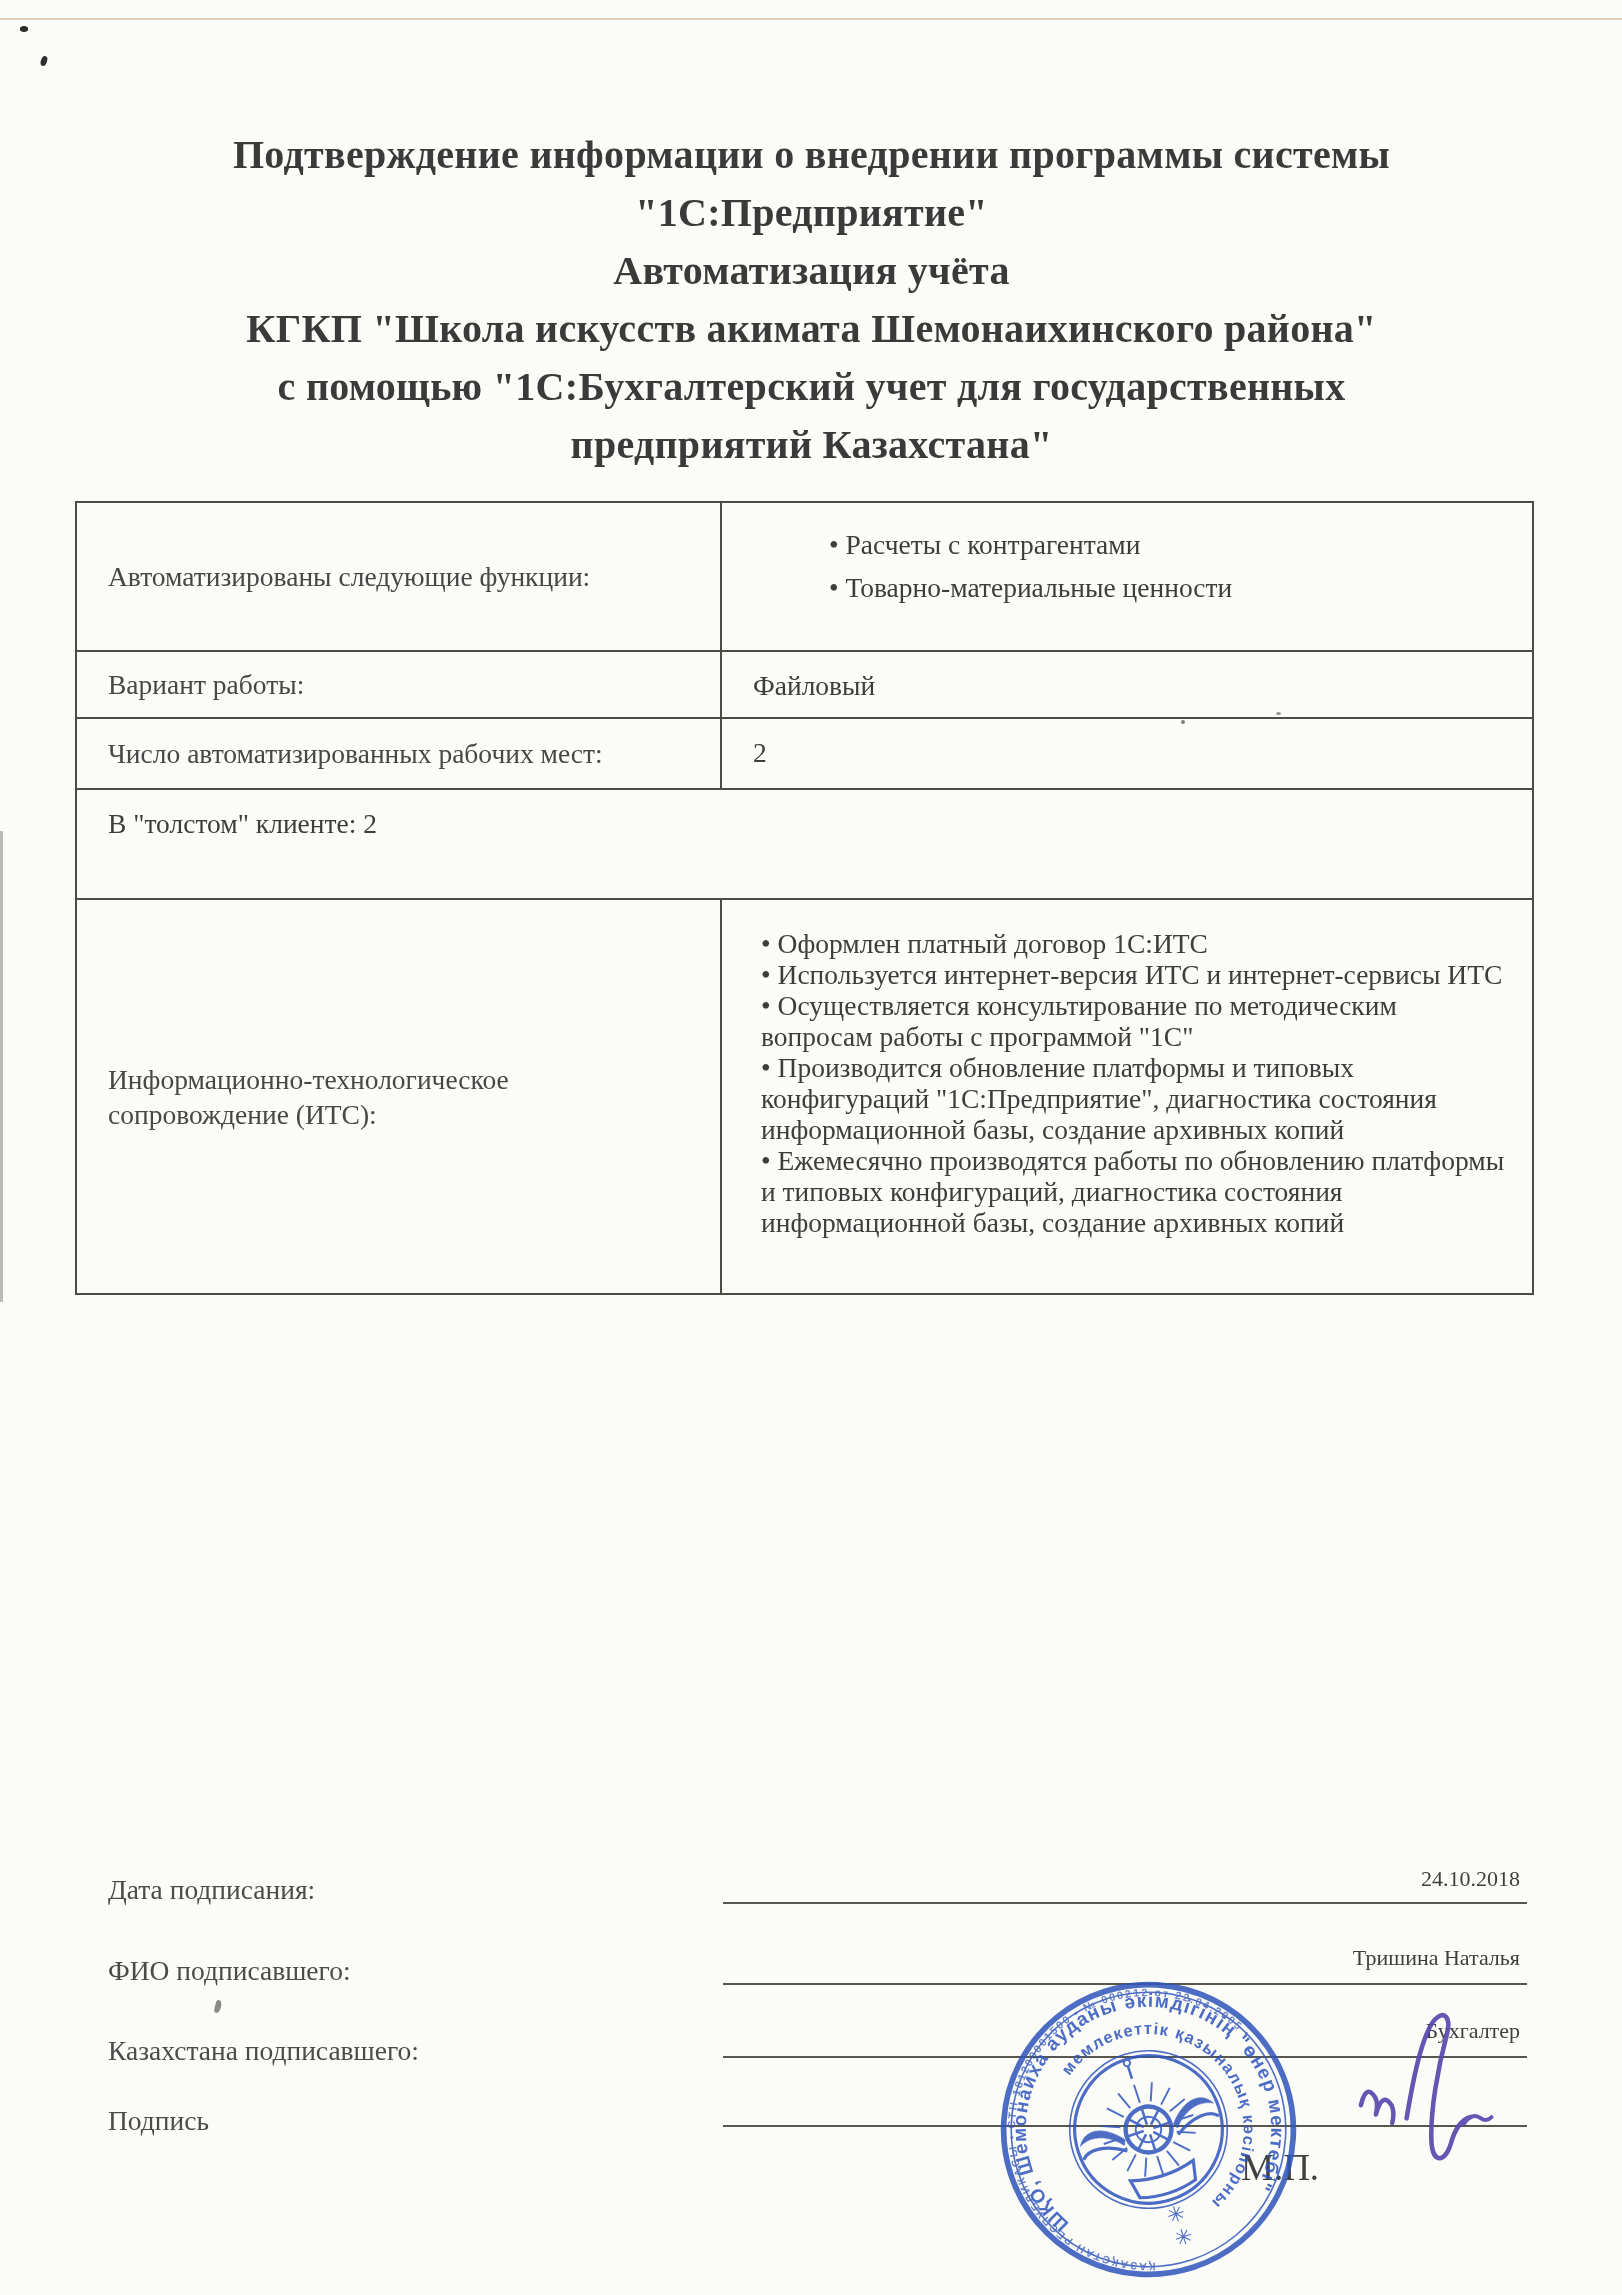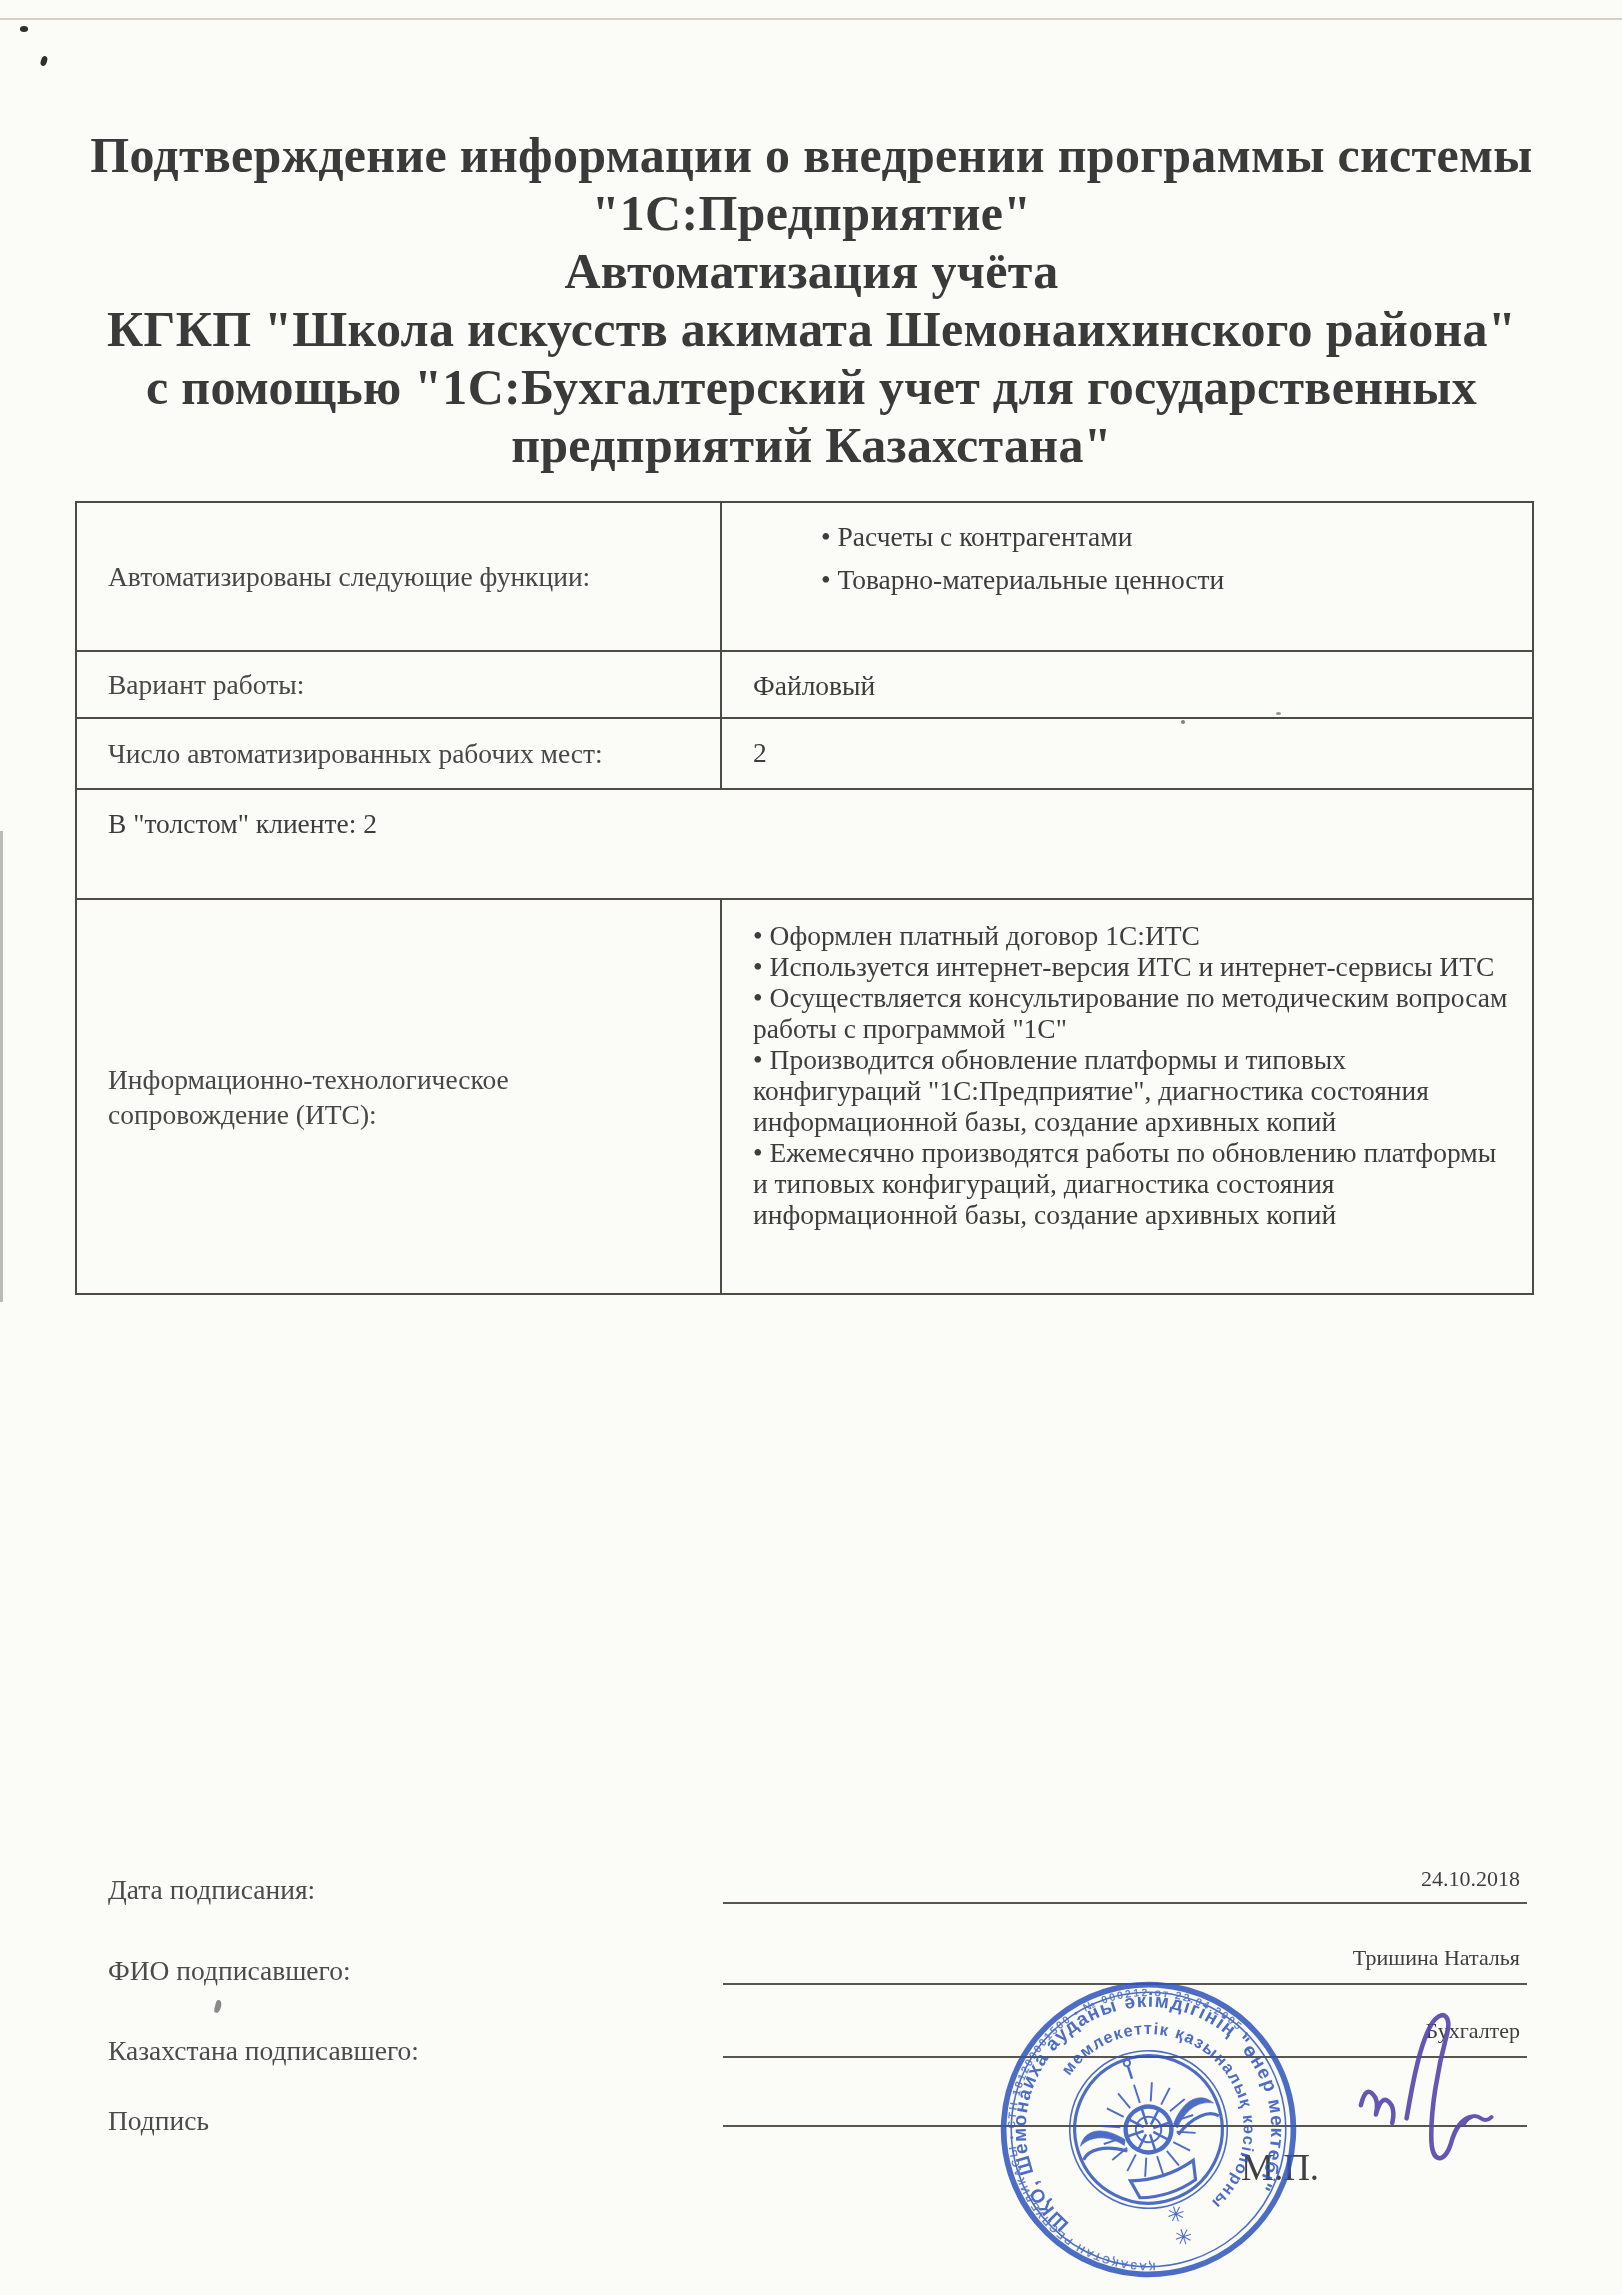--- a/index.html
+++ b/index.html
@@ -5,38 +5,38 @@
   html,body{margin:0;padding:0;background:#dcdcd8;}
   .page{
     position:relative;width:1623px;height:2295px;overflow:hidden;
     background:#fbfbf8;
     font-family:"Liberation Serif","DejaVu Serif",serif;
     color:#3c3c3c;
   }
   
   .title{
     position:absolute;left:59px;top:126px;width:1505px;
-    text-align:center;font-size:50px;line-height:58px;font-weight:600;
+    text-align:center;font-size:40px;line-height:58px;font-weight:600;
     color:#3a3a3a;letter-spacing:0.3px;
   }
   
   .doc-table{
     position:absolute;left:75px;top:501px;width:1459px;
     border:2px solid #4d4b43;box-sizing:border-box;
     font-size:27.5px;
   }
   .t-row{display:flex;border-bottom:2px solid #4d4b43;box-sizing:border-box;}
   .t-row:last-child{border-bottom:none;}
   .t-label{
     width:645px;flex:0 0 645px;border-right:2px solid #4d4b43;box-sizing:border-box;
     display:flex;align-items:center;
     padding:6.5px 33px 6.5px 31px;line-height:35px;color:#474747;
   }
   .t-value{flex:1;box-sizing:border-box;color:#3d3d3d;}
-  .bullets{list-style:none;margin:0;}
+  .bullets{list-style:none;margin:8px;}
   .bullets li::before{content:"• ";}
   .row1-bullets{padding:11.8px 15.7px 0 99px;line-height:43px;}
   .its-bullets{padding:20px 17px 0 31px;line-height:31px;}
   .plain-value{padding:17px 15.7px 0 31px;line-height:33px;}
   
   .sig-label{position:absolute;left:108px;font-size:27.5px;line-height:33px;color:#4b4b4b;}
   .sig-line{position:absolute;left:723px;width:804px;height:2px;background:#58564d;}
   .sig-value{position:absolute;left:723px;width:797px;text-align:right;font-size:22px;line-height:34px;color:#3e3e3e;}
   .mp{position:absolute;left:1241px;top:2146px;font-size:37px;color:#414141;}
   

